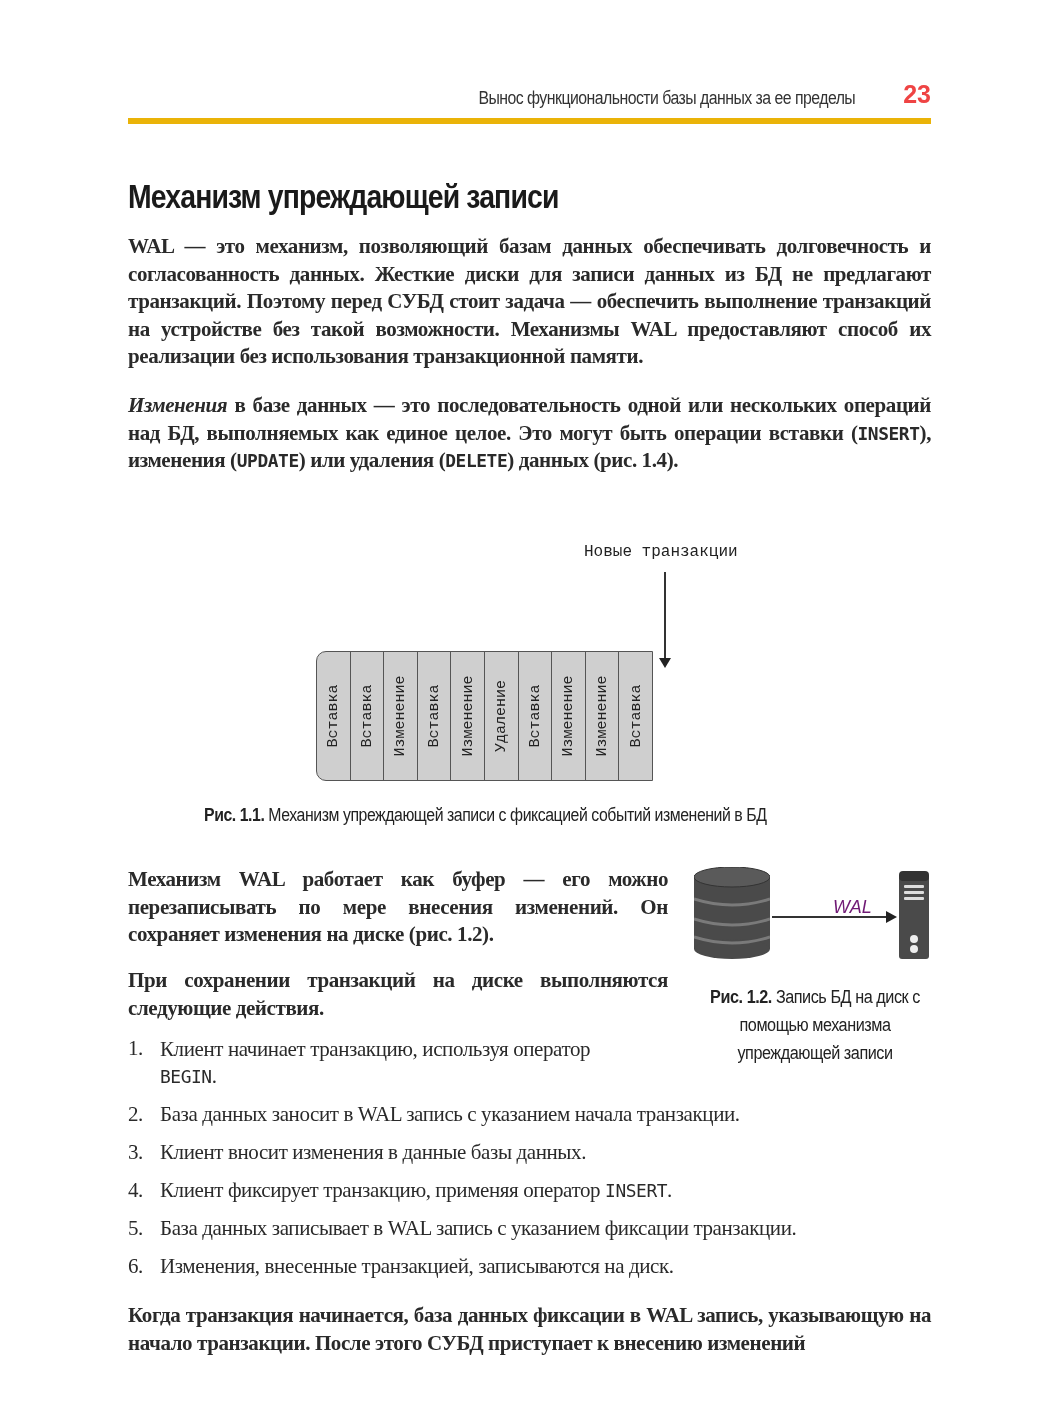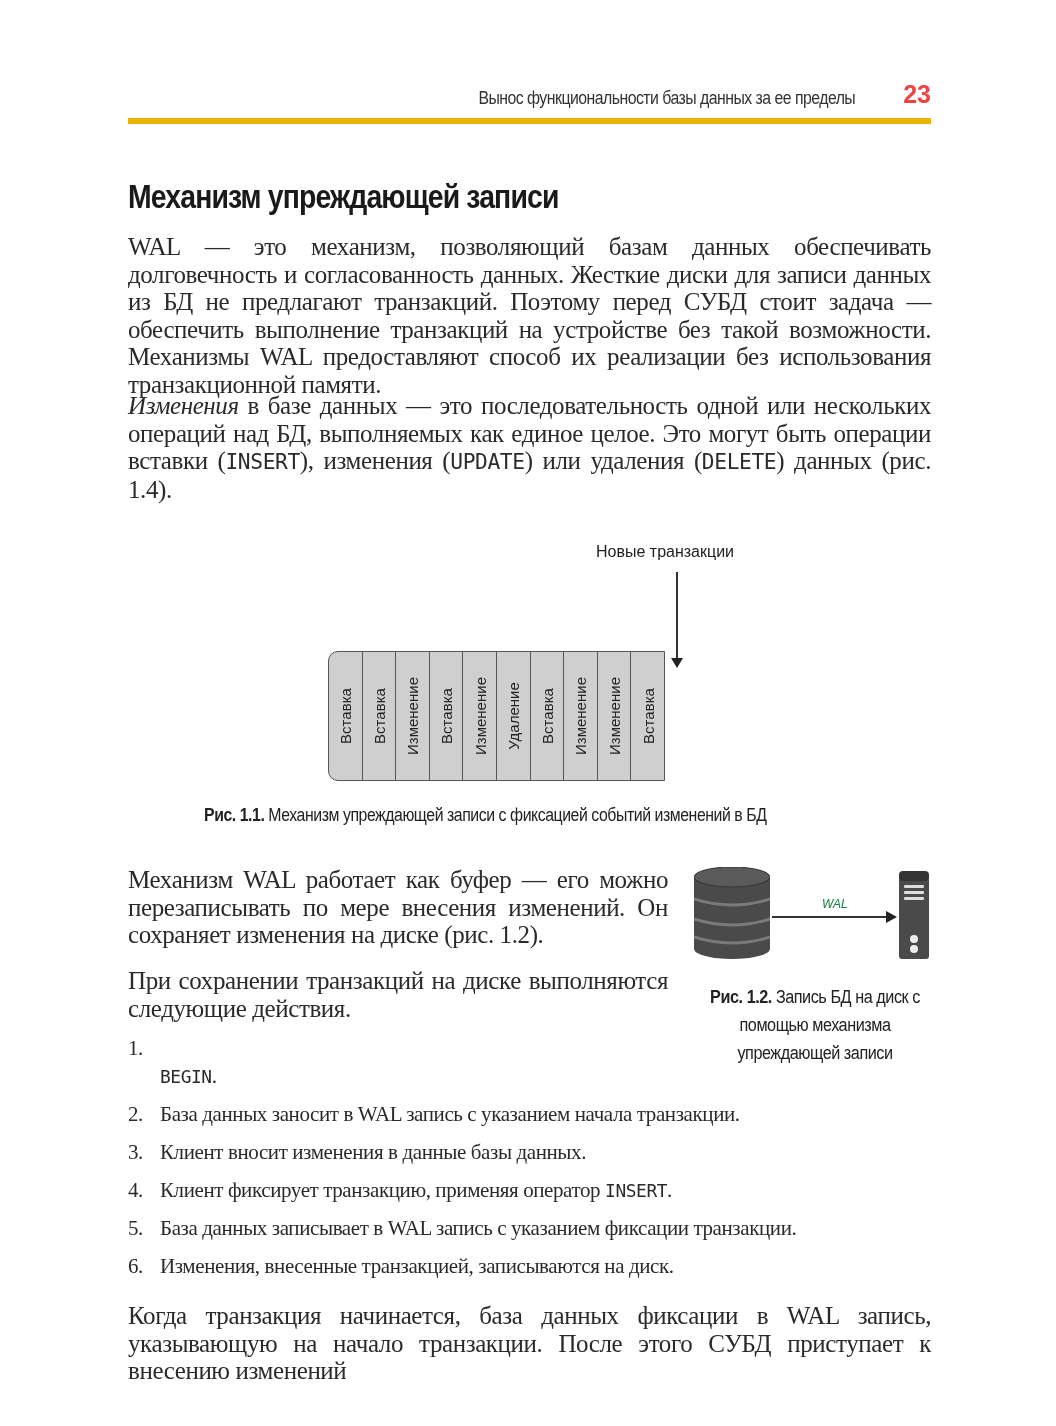--- a/index.html
+++ b/index.html
@@ -7,43 +7,43 @@
     .serif { font-family: "Liberation Serif", "DejaVu Serif", serif; }
     .sans { font-family: "Liberation Sans", "DejaVu Sans", sans-serif; }
     .mono { font-family: "DejaVu Sans Mono", "Liberation Mono", monospace; font-size: 0.85em; }
 
     .running-head { position: absolute; left: 128px; top: 80px; width: 803px; height: 38px; border-bottom: 6px solid #eab308; }
     .running-title { position: absolute; right: 76px; top: 8px; font-size: 18px; color: #333; letter-spacing: -0.6px; transform: scaleX(0.88); transform-origin: right center; }
     .page-num { position: absolute; right: 0; top: 0; font-size: 25px; font-weight: bold; color: #ef4444; }
 
     .section-title { position: absolute; left: 128px; top: 178px; font-size: 33px; font-weight: bold; color: #1a1a1a; letter-spacing: -1px; transform: scaleX(0.86); transform-origin: left center; white-space: nowrap; }
 
-    .para { position: absolute; left: 128px; width: 803px; font-size: 25px; line-height: 27.5px; text-align: justify; color: #2a2a2a; letter-spacing: -0.4px; }
+    .para { position: absolute; left: 128px; width: 803px; font-size: 21px; line-height: 27.5px; text-align: justify; color: #2a2a2a; letter-spacing: -0.4px; font-weight: bold; }
     .para em { font-style: italic; }
 
     
-    .fig1 { position: absolute; left: 328px; top: 535px; width: 440px; height: 250px; }
+    .fig1 { position: absolute; left: 316px; top: 535px; width: 440px; height: 250px; font-family: Liberation Mono, monospace; }
     .new-tx-label { position: absolute; left: 268px; top: 8px; font-size: 16px; color: #222; white-space: nowrap; }
     .arrow-line { position: absolute; left: 348px; top: 37px; width: 1.5px; height: 88px; background: #333; }
     .arrow-head { position: absolute; left: 343px; top: 123px; width: 0; height: 0; border-left: 6px solid transparent; border-right: 6px solid transparent; border-top: 10px solid #222; }
     .log-box { position: absolute; left: 0; top: 116px; width: 335px; height: 128px; border: 1.5px solid #555; border-radius: 10px 0 0 10px; background: #cfcfcf; display: flex; overflow: hidden; }
     .log-cell { flex: 1; border-right: 1.5px solid #555; position: relative; }
     .log-cell:last-child { border-right: none; }
     .log-cell span { position: absolute; left: 50%; top: 50%; transform: translate(-50%, -50%) rotate(-90deg); font-size: 15px; white-space: nowrap; color: #222; }
 
     .caption { position: absolute; font-size: 18px; color: #222; letter-spacing: -0.5px; }
     .caption b { font-weight: bold; }
     .caption1 { left: 204px; top: 805px; transform: scaleX(0.88); transform-origin: left center; white-space: nowrap; }
 
     
     .fig2 { position: absolute; left: 690px; top: 865px; width: 250px; height: 100px; }
     .db-icon { position: absolute; left: 4px; top: 2px; width: 76px; height: 92px; }
     .wal-line { position: absolute; left: 82px; top: 51px; width: 118px; height: 1.5px; background: #333; }
     .wal-arrow { position: absolute; left: 196px; top: 46px; border-top: 6px solid transparent; border-bottom: 6px solid transparent; border-left: 11px solid #222; }
-    .wal-label { position: absolute; left: 132px; top: 32px; font-size: 12px; font-style: italic; color: #15803d; }
+    .wal-label { position: absolute; left: 143px; top: 32px; font-size: 18px; font-style: italic; color: #701a75; }
     .server-icon { position: absolute; left: 209px; top: 6px; width: 30px; height: 88px; }
     .caption2 { left: 690px; top: 983px; width: 250px; text-align: center; line-height: 28px; transform: scaleX(0.9); transform-origin: center center; }
 
     .list { position: absolute; left: 128px; font-size: 21px; color: #2a2a2a; letter-spacing: -0.4px; }
     .list-item { position: absolute; left: 0; white-space: nowrap; }
     .list-num { position: absolute; left: 0; }
     .list-text { position: absolute; left: 32px; }
   </style>
 </head>
 <body>
@@ -130,21 +130,21 @@
   </svg>
 </div>
 
 <div class="caption caption2 sans">
   <b>Рис. 1.2.</b><span> Запись БД на диск с помощью механизма упреждающей записи</span>
 </div>
 
 <div class="list serif" style="top:1036px; width:803px; height:250px;">
   <div class="list-item" style="top:0;">
     <span class="list-num">1.</span>
-    <span class="list-text" style="width:508px; white-space:normal; line-height:27px;"><br><span class="mono">BEGIN</span><span>.</span></span>
+    <span class="list-text" style="width:508px; white-space:normal; line-height:27px;"><span>Клиент начинает транзакцию, используя оператор</span><br><span class="mono">BEGIN</span><span>.</span></span>
   </div>
   <div class="list-item" style="top:66px;">
     <span class="list-num">2.</span>
     <span class="list-text">База данных заносит в WAL запись с указанием начала транзакции.</span>
   </div>
   <div class="list-item" style="top:104px;">
     <span class="list-num">3.</span>
     <span class="list-text">Клиент вносит изменения в данные базы данных.</span>
   </div>
   <div class="list-item" style="top:142px;">

